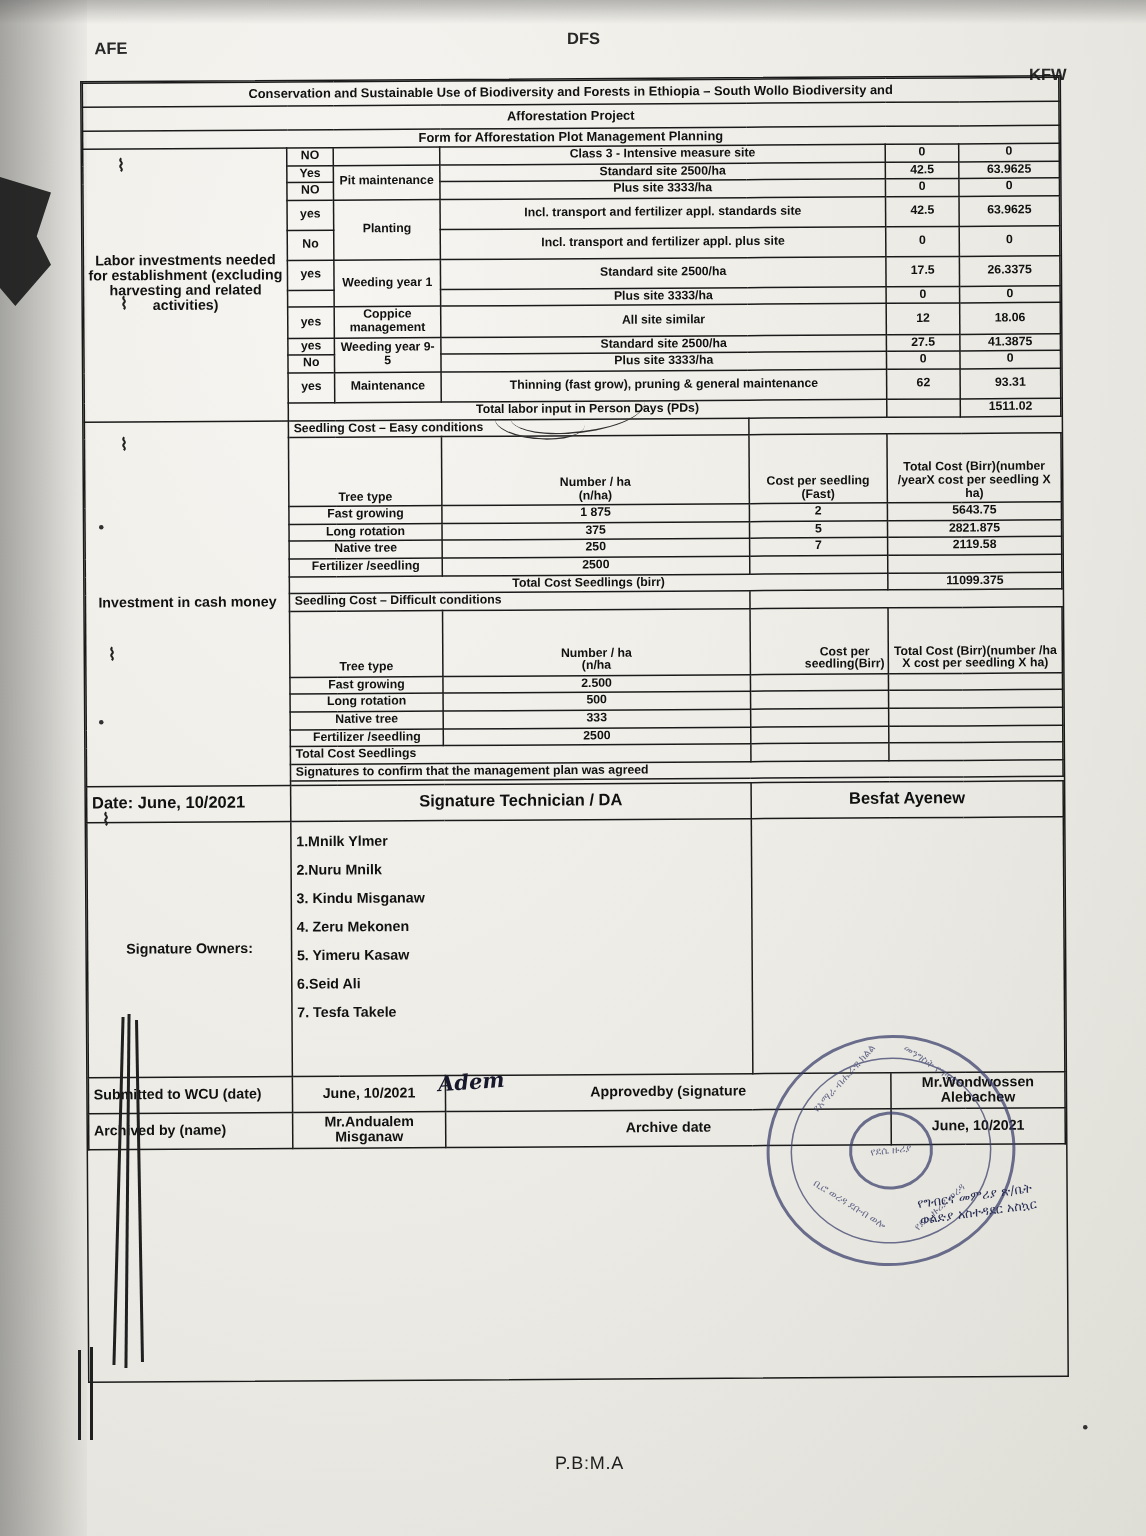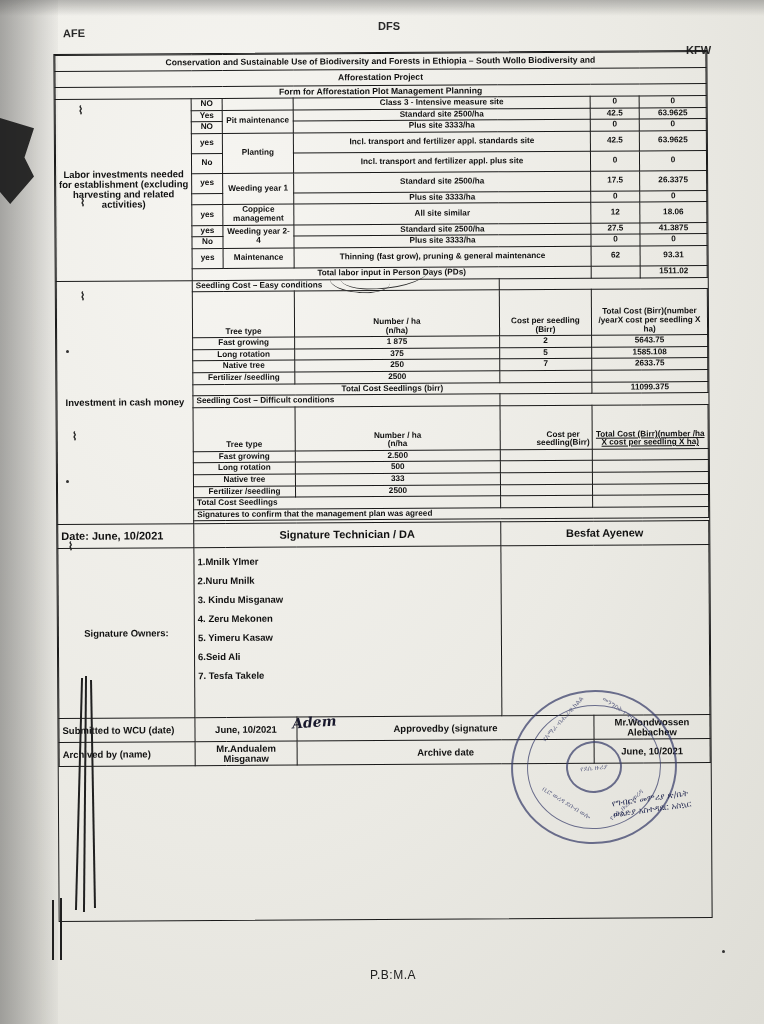--- a/index.html
+++ b/index.html
@@ -212,21 +212,21 @@
       </tr>
       <tr class="tall">
         <td>yes</td>
         <td>Coppice management</td>
         <td colspan="2">All site similar</td>
         <td>12</td>
         <td>18.06</td>
       </tr>
       <tr>
         <td>yes</td>
-        <td rowspan="2">Weeding year 2-4</td>
+        <td rowspan="2">Weeding year 9-5</td>
         <td colspan="2">Standard site 2500/ha</td>
         <td>27.5</td>
         <td>41.3875</td>
       </tr>
       <tr>
         <td>No</td>
         <td colspan="2">Plus site 3333/ha</td>
         <td>0</td>
         <td>0</td>
       </tr>
@@ -251,41 +251,41 @@
         <td class="nb" style="border:none;"></td>
       </tr>
       <tr style="height:46px;">
         <td colspan="2" style="vertical-align:bottom;">Tree type</td>
         <td style="vertical-align:bottom;">
           <div>Number / ha</div>
           <div>(n/ha)</div>
         </td>
         <td style="vertical-align:bottom;width:60px;">
           <div>Cost per seedling</div>
-          <div>(Birr)</div>
+          <div>(Fast)</div>
         </td>
         <td colspan="2" style="vertical-align:bottom;">Total Cost (Birr)(number /yearX cost per seedling X  ha)</td>
       </tr>
       <tr>
         <td colspan="2">Fast growing</td>
         <td>1 875</td>
         <td>2</td>
         <td colspan="2">5643.75</td>
       </tr>
       <tr>
         <td colspan="2">Long rotation</td>
         <td>375</td>
         <td>5</td>
-        <td colspan="2">1585.108</td>
+        <td colspan="2">2821.875</td>
       </tr>
       <tr>
         <td colspan="2">Native tree</td>
         <td>250</td>
         <td>7</td>
-        <td colspan="2">2633.75</td>
+        <td colspan="2">2119.58</td>
       </tr>
       <tr>
         <td colspan="2">Fertilizer /seedling</td>
         <td>2500</td>
         <td></td>
         <td colspan="2"></td>
       </tr>
       <tr>
         <td colspan="4">Total Cost Seedlings (birr)</td>
         <td colspan="2">11099.375</td>
@@ -296,21 +296,21 @@
         <td style="border:none;"></td>
         <td style="border:none;"></td>
       </tr>
       <tr style="height:44px;">
         <td colspan="2" style="vertical-align:bottom;">Tree type</td>
         <td style="vertical-align:bottom;">
           <div>Number / ha</div>
           <div>(n/ha</div>
         </td>
         <td style="vertical-align:bottom;padding-left:36px;">Cost per seedling(Birr)</td>
-        <td colspan="2" style="vertical-align:bottom;text-decoration:underline;">Total Cost (Birr)(number /ha X cost per seedling X ha)</td>
+        <td colspan="2" style="vertical-align:bottom;">Total Cost (Birr)(number /ha X cost per seedling X ha)</td>
       </tr>
       <tr>
         <td colspan="2">Fast growing</td>
         <td>2.500</td>
         <td></td>
         <td colspan="2"></td>
       </tr>
       <tr>
         <td colspan="2">Long rotation</td>
         <td>500</td>

